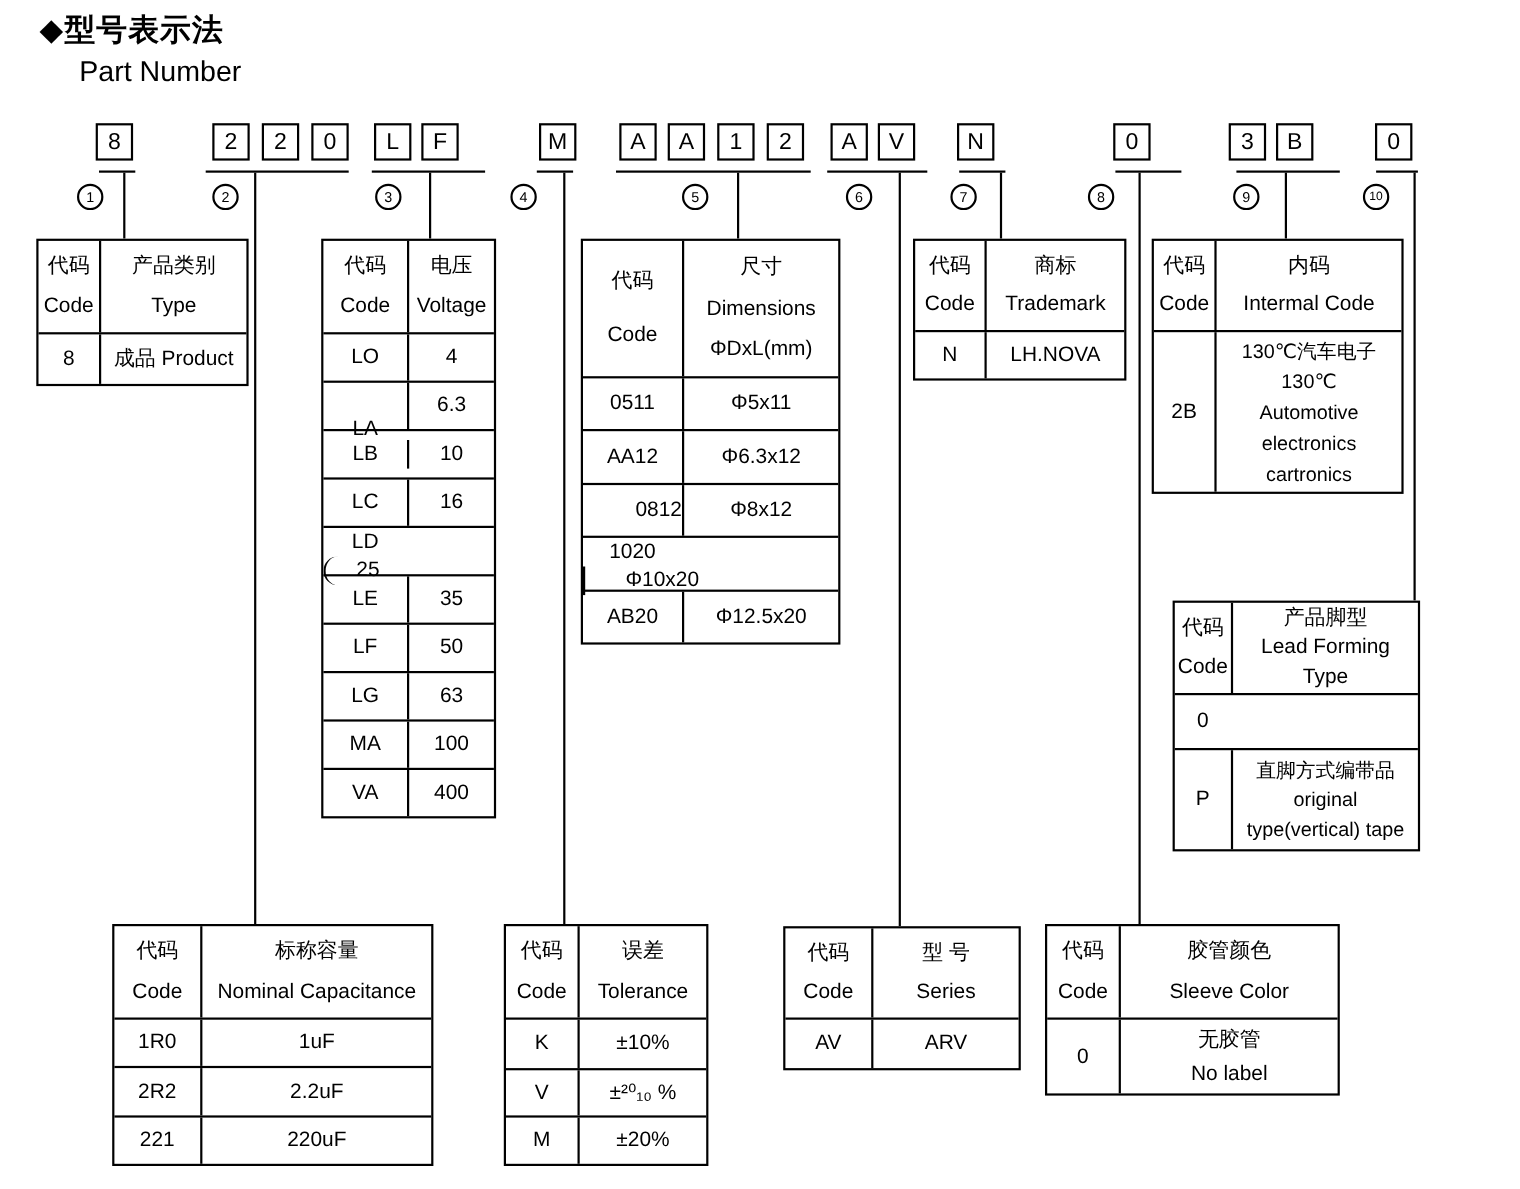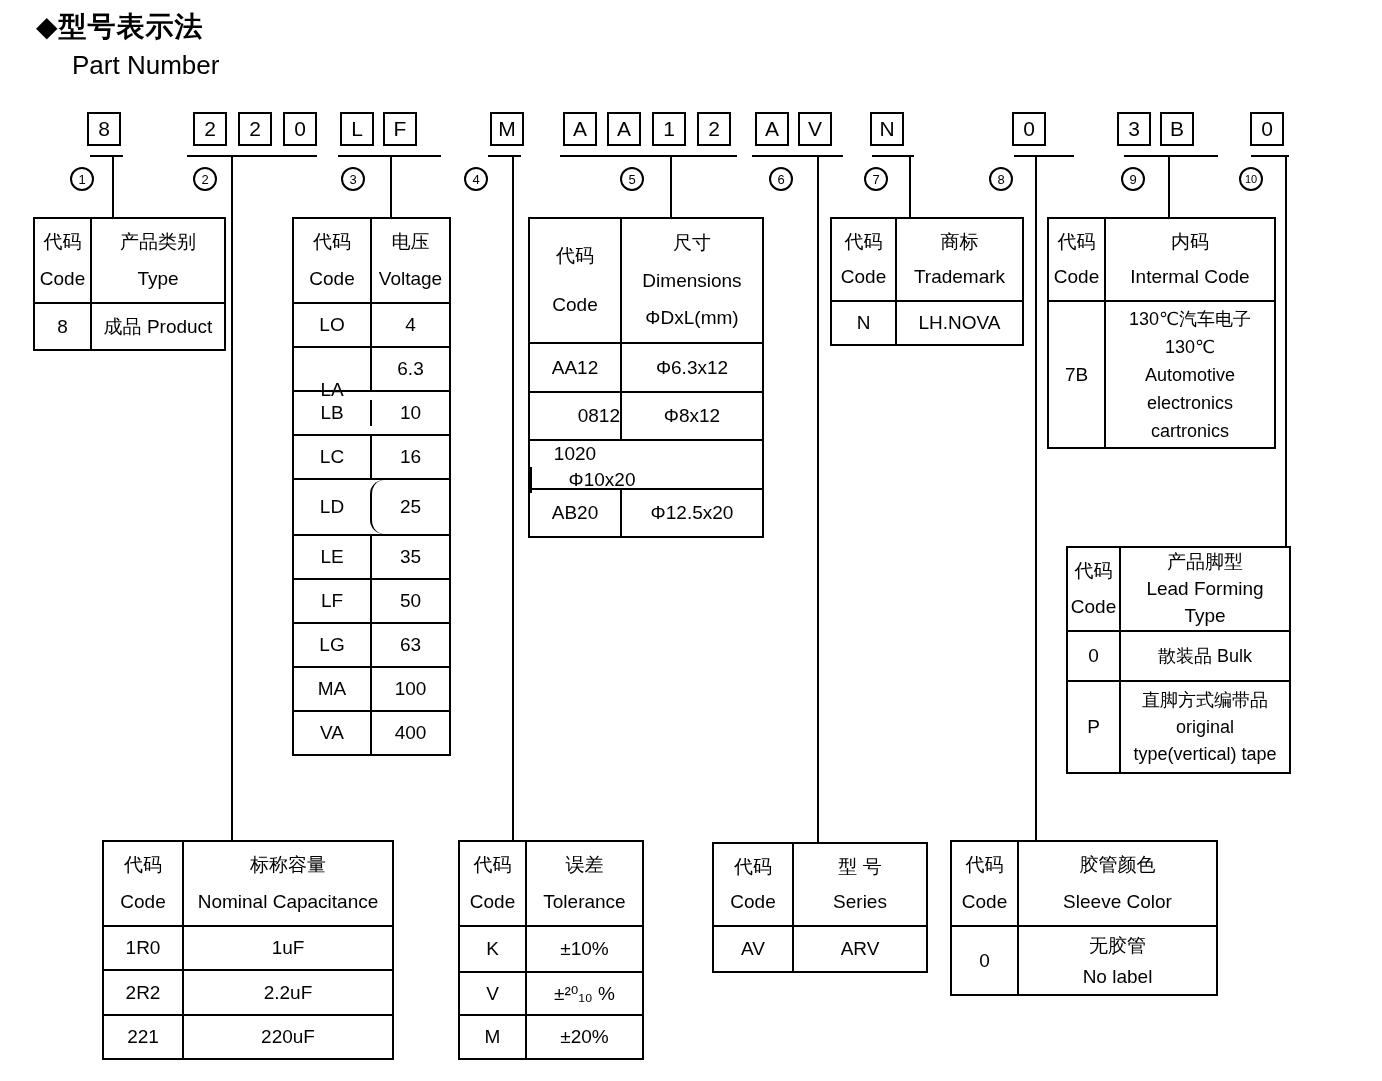--- a/index.html
+++ b/index.html
@@ -145,21 +145,21 @@
         </div>
       </div>
       <div class="trow" style="height: 44px;">
         <div class="tcell first" style="width: 76px;">
           <div class="ctext">LC</div>
         </div>
         <div class="tcell" style="width: 79px;">
           <div class="ctext">16</div>
         </div>
       </div>
-      <div class="trow" style="height: 56px;">
+      <div class="trow" style="height: 44px; flex-direction: column;">
         <div class="tcell first" style="width: 76px;">
           <div class="ctext">LD</div>
         </div>
         <div class="tcell" style="width: 79px; border-radius: 14px;">
           <div class="ctext">25</div>
         </div>
       </div>
       <div class="trow" style="height: 44px;">
         <div class="tcell first" style="width: 76px;">
           <div class="ctext">LE</div>
@@ -206,20 +206,28 @@
         <div class="tcell first hcell" style="width: 90px;">
           <div class="ctext">代码</div>
           <div class="ctext">Code</div>
         </div>
         <div class="tcell hcell" style="width: 142px;">
           <div class="ctext">尺寸</div>
           <div class="ctext">Dimensions</div>
           <div class="ctext">ΦDxL(mm)</div>
         </div>
       </div>
+      <div class="trow" style="height: 48px;">
+        <div class="tcell first" style="width: 90px;">
+          <div class="ctext">0511</div>
+        </div>
+        <div class="tcell" style="width: 142px;">
+          <div class="ctext">Φ5x11</div>
+        </div>
+      </div>
       <div class="trow" style="height: 49px;">
         <div class="tcell first" style="width: 90px;">
           <div class="ctext">AA12</div>
         </div>
         <div class="tcell" style="width: 142px;">
           <div class="ctext">Φ6.3x12</div>
         </div>
       </div>
       <div class="trow" style="height: 48px;">
         <div class="tcell first" style="width: 90px; align-items: flex-end;">
@@ -272,21 +280,21 @@
           <div class="ctext">代码</div>
           <div class="ctext">Code</div>
         </div>
         <div class="tcell hcell" style="width: 170px;">
           <div class="ctext">内码</div>
           <div class="ctext">Intermal Code</div>
         </div>
       </div>
       <div class="trow" style="height: 147px;">
         <div class="tcell first" style="width: 55px;">
-          <div class="ctext">7B</div>
+          <div class="ctext">2B</div>
         </div>
         <div class="tcell" style="width: 170px; font-size: 18px; line-height: 28px;">
           <div class="ctext">130℃汽车电子
 130℃
 Automotive
 electronics
 cartronics</div>
         </div>
       </div>
     </div>
@@ -299,23 +307,20 @@
         <div class="tcell hcell" style="width: 170px;">
           <div class="ctext">产品脚型</div>
           <div class="ctext">Lead Forming</div>
           <div class="ctext">Type</div>
         </div>
       </div>
       <div class="trow" style="height: 50px;">
         <div class="tcell first" style="width: 51px;">
           <div class="ctext">0</div>
         </div>
-        <div class="tcell" style="width: 170px; font-size: 18px; line-height: 27px;">
-          <div class="ctext">散装品 Bulk</div>
-        </div>
       </div>
       <div class="trow" style="height: 92px;">
         <div class="tcell first" style="width: 51px;">
           <div class="ctext">P</div>
         </div>
         <div class="tcell" style="width: 170px; font-size: 18px; line-height: 27px;">
           <div class="ctext">直脚方式编带品
 original
 type(vertical) tape</div>
         </div>

